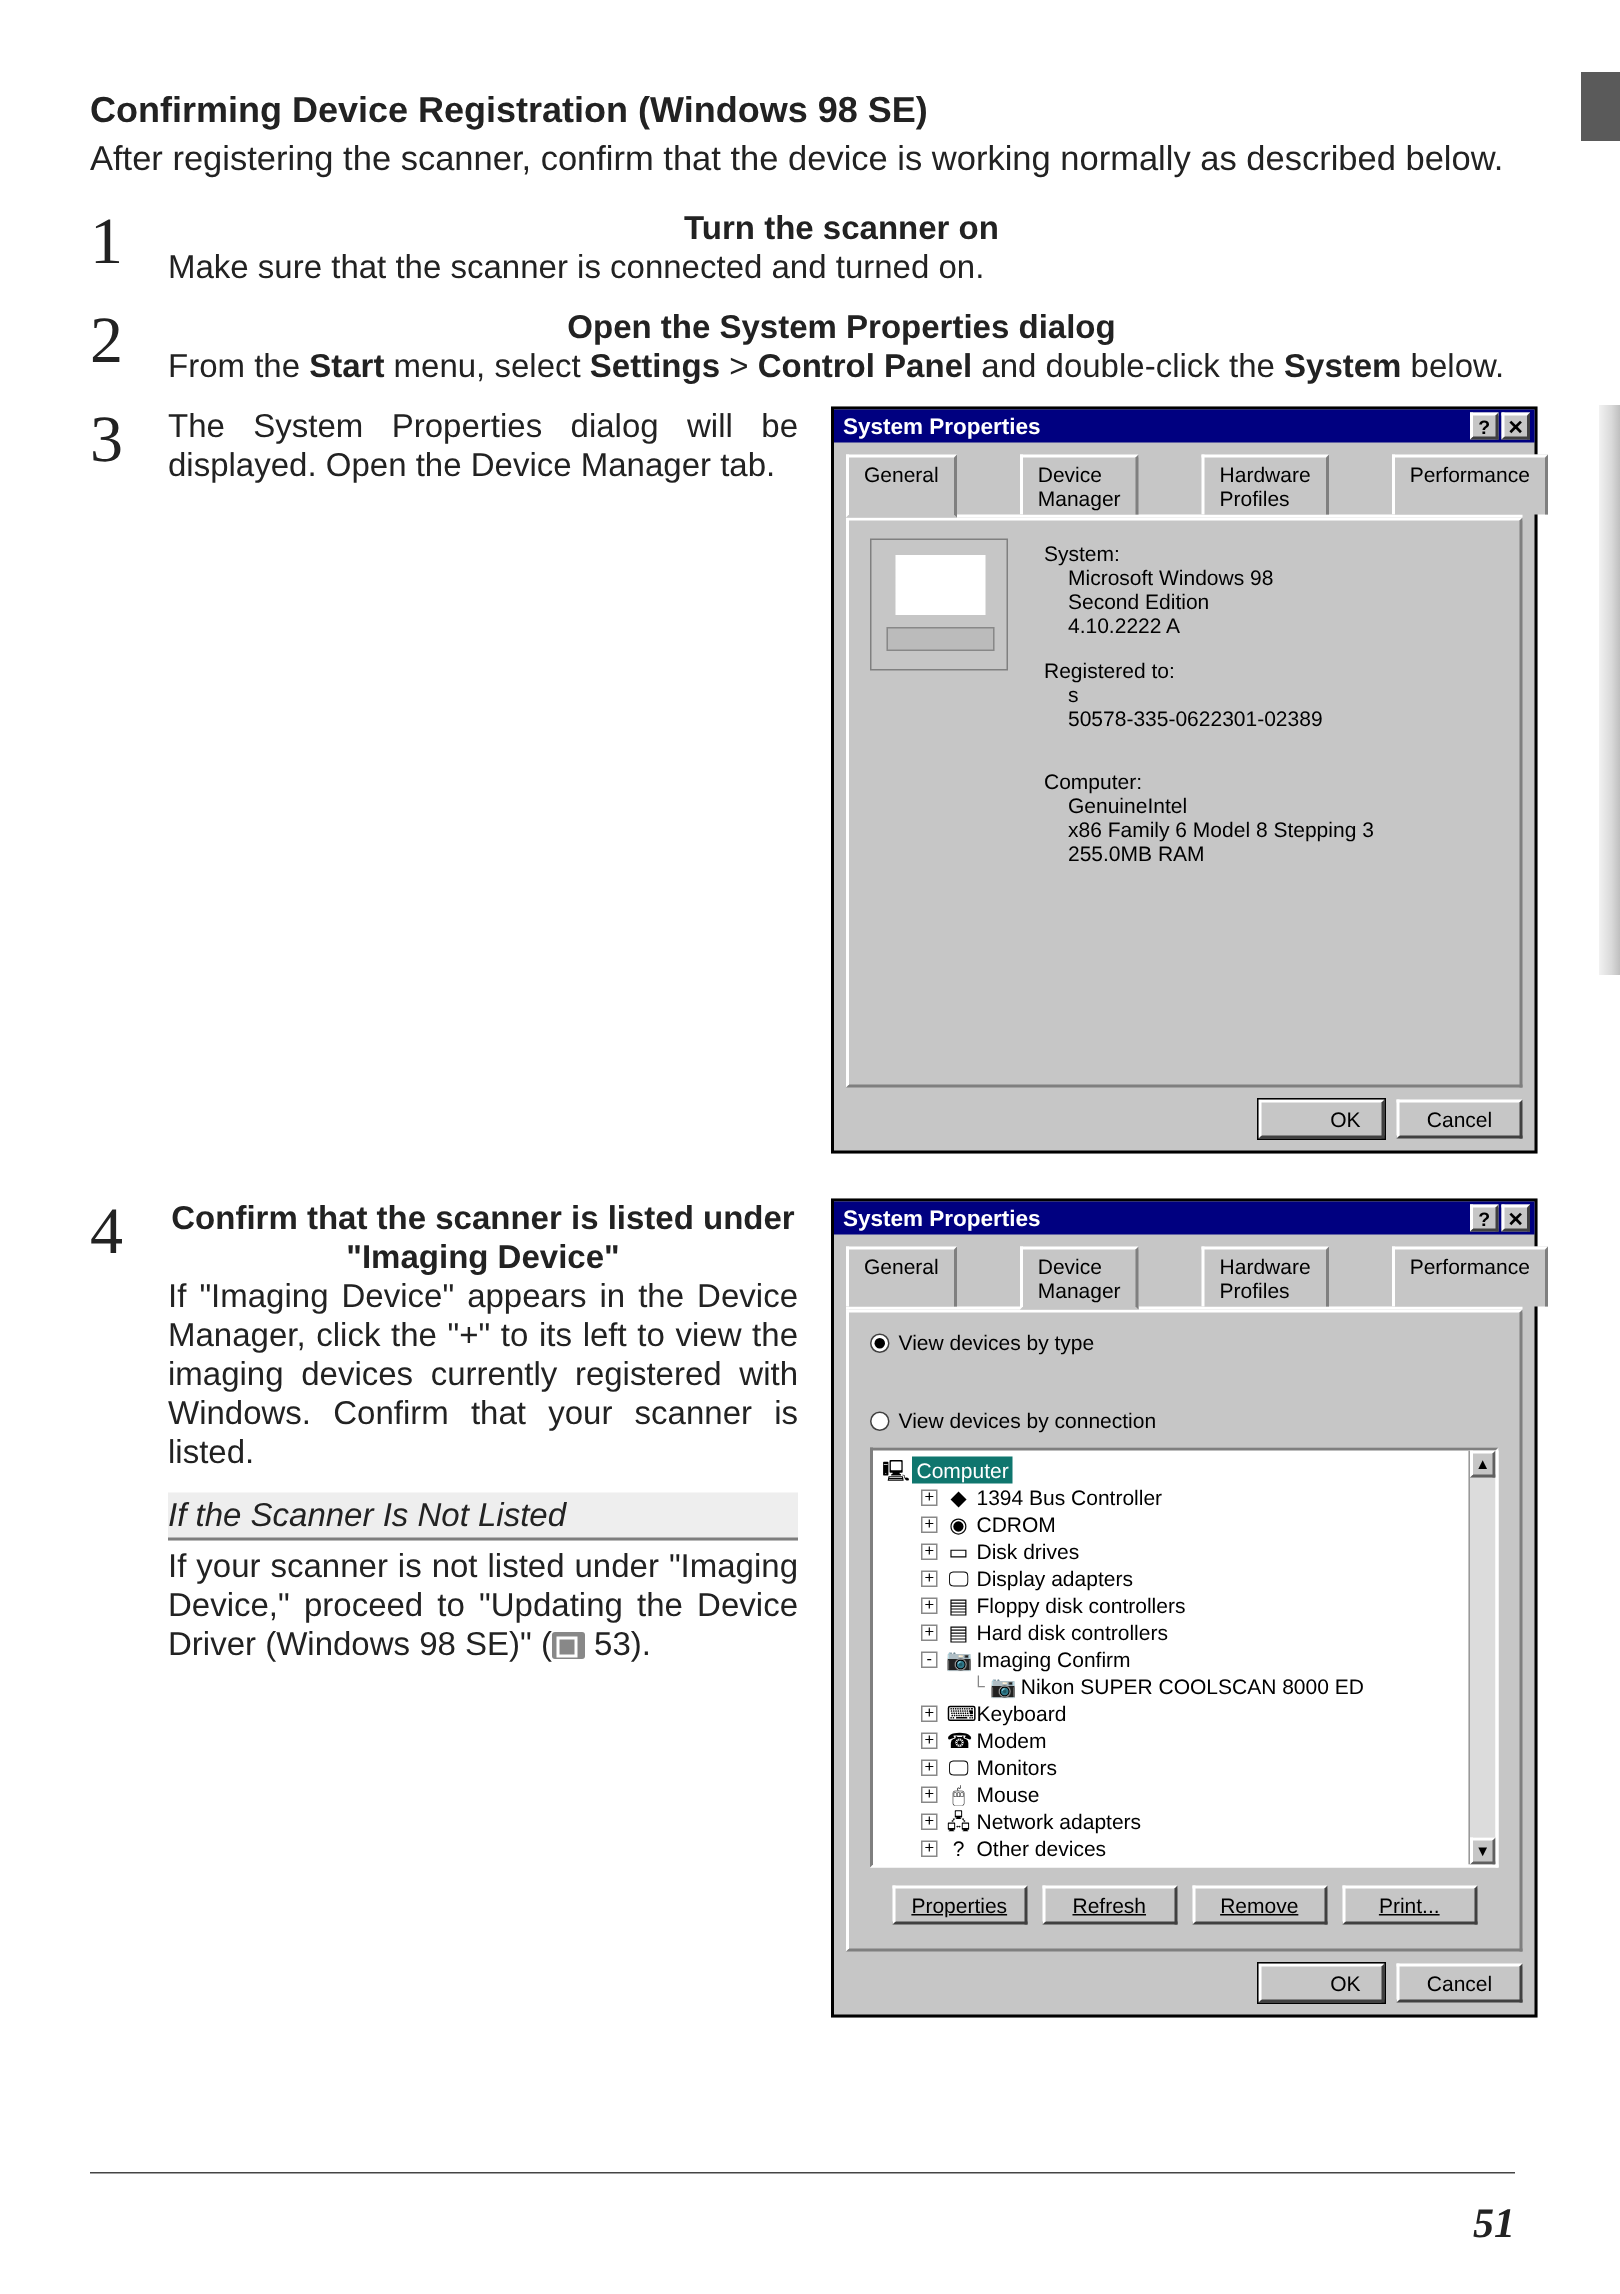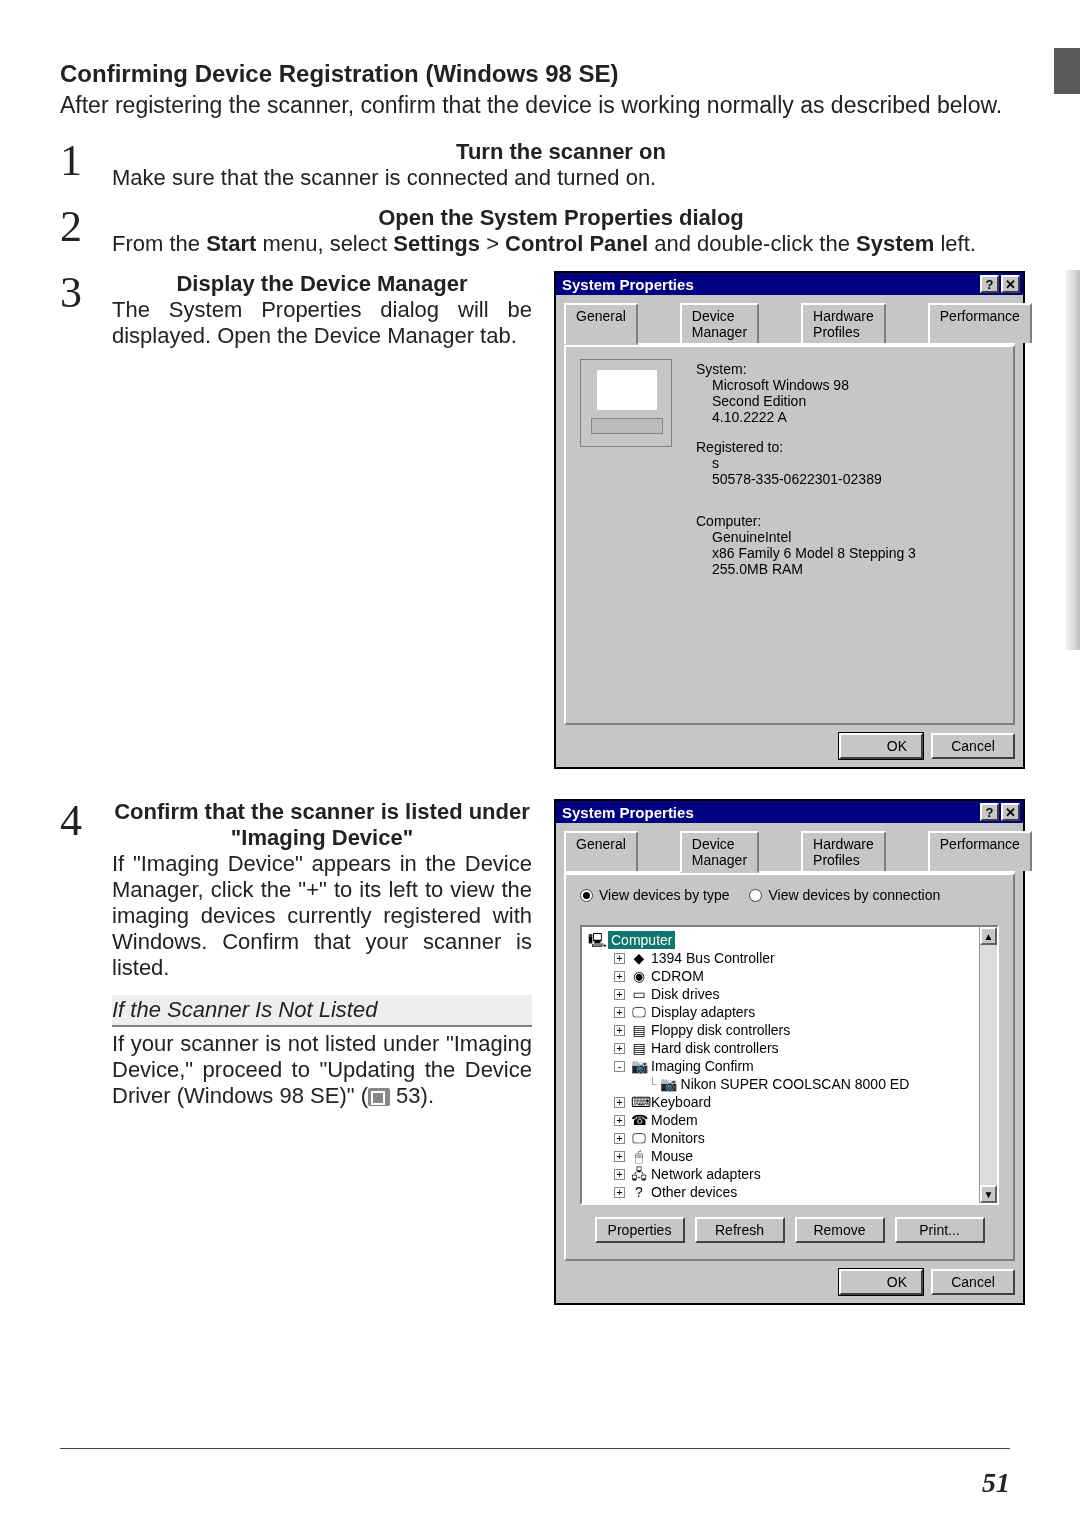--- a/index.html
+++ b/index.html
@@ -178,21 +178,21 @@
     border-top: 2px solid #fff;
     border-left: 2px solid #fff;
     border-right: 2px solid #404040;
     border-bottom: 2px solid #404040;
     font-size: 14px;
   }
   .btn98.default {
     outline: 1px solid #000;
     text-align: right;
   }
-  .radio-row { display:flex; gap:20px; margin-bottom:22px;}
+  .radio-row { display:flex; gap:36px; margin-bottom:10px;flex-direction:column;}
   .radio { display:inline-flex; align-items:center; gap:6px; }
   .radio .dot {
     width:13px; height:13px; border-radius:50%;
     border:1px solid #404040; background:#fff;
     display:flex; align-items:center; justify-content:center;
   }
   .radio .dot.filled::after{ content:""; width:7px;height:7px;border-radius:50%; background:#000; }
   .tree-box {
     background:#fff;
     border-top:2px solid #7f7f7f;
@@ -224,21 +224,21 @@
     width:11px; height:11px; border:1px solid #888; background:#fff;
     font-size:11px; line-height:9px; text-align:center; margin-right:6px;
   }
   .tree-item .dots { color:#888; margin-right:4px; font-size:12px;}
   .tree-item .icon { width:16px; text-align:center; margin-right:4px; }
   .tree-item.root .lbl{
     background:#0f766e; color:#fff; padding:0 3px;
   }
   .tree-item.child { padding-left: 30px; }
   .tree-item.grandchild { padding-left: 64px; }
-  .tree-btnrow { display:flex; gap:10px; justify-content:center; padding:12px 4px 4px 4px; }
+  .tree-btnrow { display:flex; gap:10px; justify-content:center; padding:12px 4px 4px 4px;text-decoration:underline; }
   .tree-btnrow .btn98 { min-width:90px; padding:3px 10px;}
   .page-num {
     position:absolute;
     bottom:30px; right:70px;
     font-style:italic;
     font-weight:700;
     font-size:28px;
     font-family: Georgia, serif;
   }
   .hr-foot {
@@ -272,31 +272,30 @@
     <span class="step-title">Turn the scanner on</span>
     <span class="step-text">Make sure that the scanner is connected and turned on.</span>
   </div>
 </div>
 
 <div class="step">
   <div class="step-num">2</div>
   <div class="step-body just">
     <span class="step-title">Open the System Properties dialog</span>
     <span class="step-text">
-      <span>From the </span><b>Start</b><span> menu, select </span><b>Settings</b><span> &gt; </span><b>Control Panel</b><span> and double-click the </span><b>System</b><span> left.</span>
+      <span>From the </span><b>Start</b><span> menu, select </span><b>Settings</b><span> &gt; </span><b>Control Panel</b><span> and double-click the </span><b>System</b><span> below.</span>
     </span>
   </div>
 </div>
 
 <div class="step-row">
   <div class="step-left">
     <div class="step">
       <div class="step-num">3</div>
       <div class="step-body just">
-        <span class="step-title">Display the Device Manager</span>
         <span class="step-text">The System Properties dialog will be displayed.  Open the Device Manager tab.</span>
       </div>
     </div>
   </div>
   <div class="step-right">
     <div class="win98">
       <div class="titlebar">
         <span class="titlebar-text">System Properties</span>
         <div class="titlebar-btn">?</div>
         <div class="titlebar-btn">✕</div>

